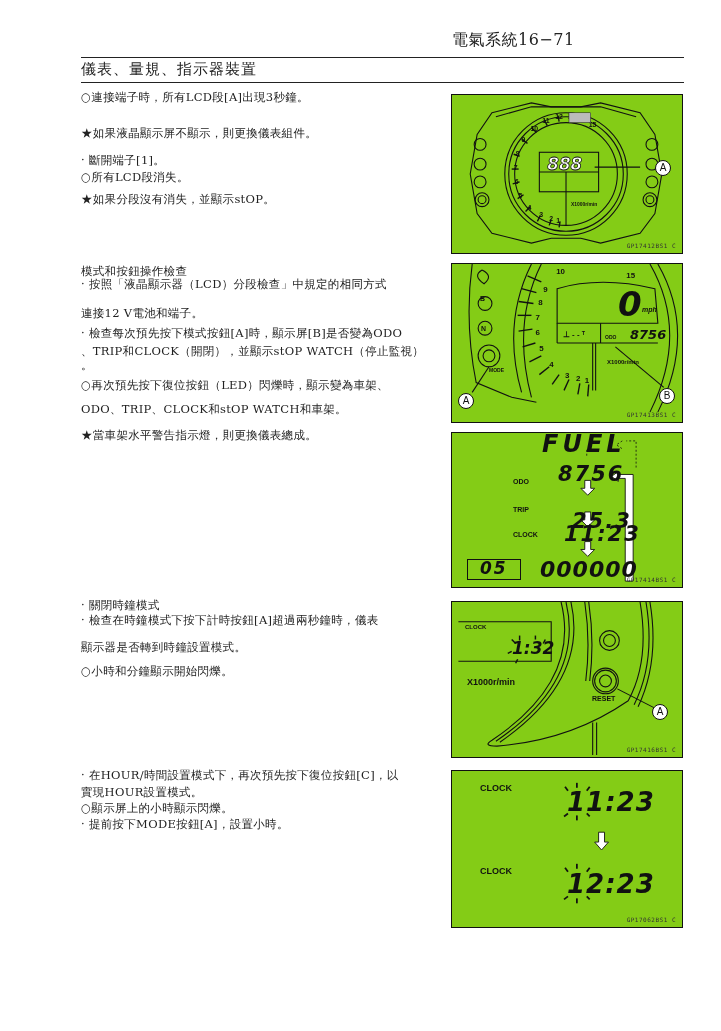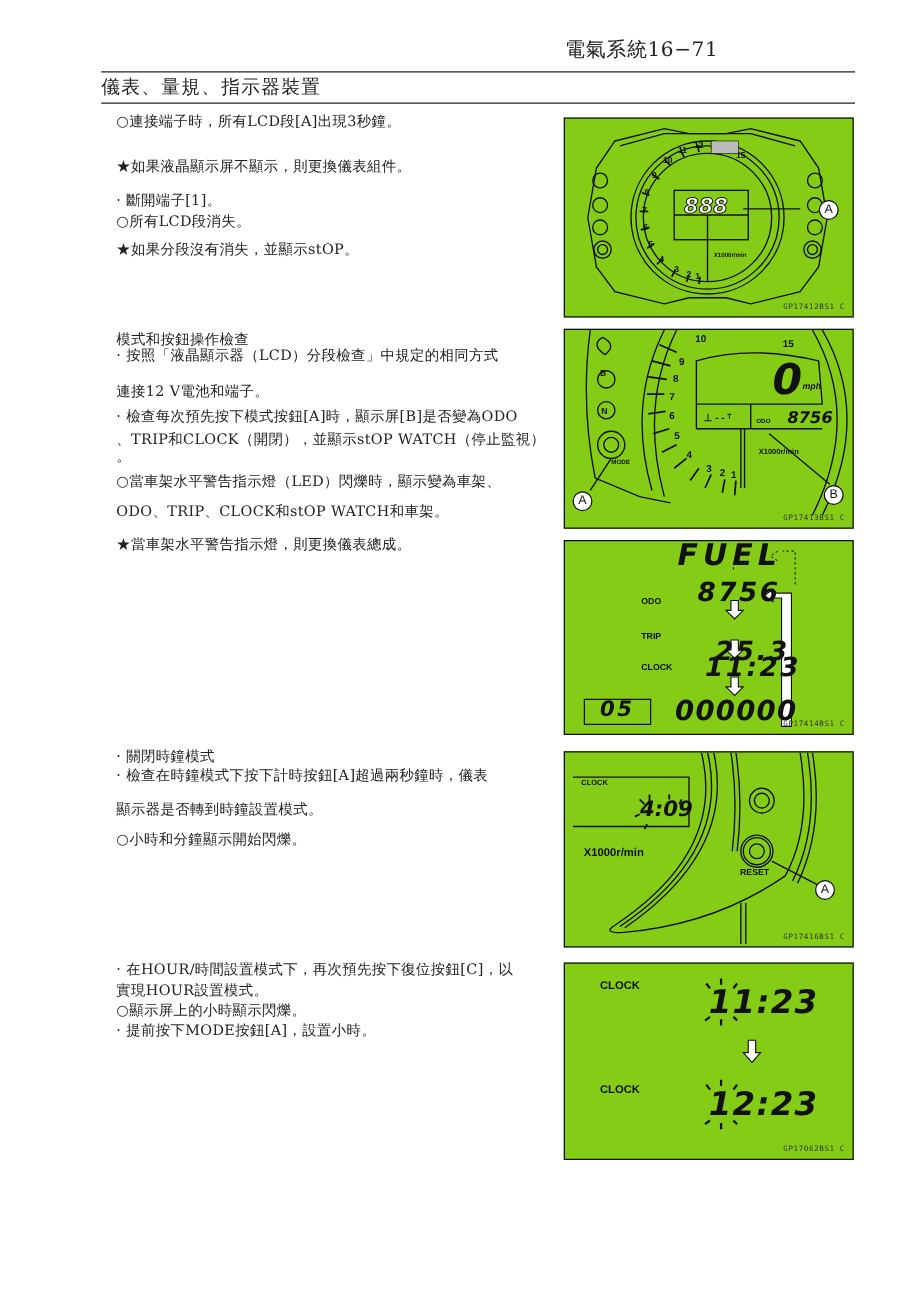--- a/index.html
+++ b/index.html
@@ -5,21 +5,21 @@
   * { box-sizing: border-box; margin: 0; padding: 0; }
   html, body { width: 721px; height: 1031px; background: #ffffff; overflow: hidden; }
   body { position: relative; font-family: "DejaVu Serif", "Liberation Serif", serif; color: #1a1a1a; }
 
   .page-header { position: absolute; left: 452px; top: 30px; font-size: 16px; letter-spacing: 0.5px; color: #222; }
   .rule { position: absolute; left: 81px; width: 603px; height: 1px; background: #222; }
   .rule.top { top: 57px; }
   .rule.bottom { top: 82px; }
   .section-title { position: absolute; left: 81px; top: 60px; font-size: 15px; letter-spacing: 1px; color: #222; }
 
-  .para { position: absolute; left: 93px; font-size: 11.5px; line-height: 15px; color: #222; white-space: nowrap; letter-spacing: 0.3px; text-align: right; }
+  .para { position: absolute; left: 81px; font-size: 11.5px; line-height: 15px; color: #222; white-space: nowrap; letter-spacing: 0.3px; text-align: right; }
 
   .figure { position: absolute; left: 451px; width: 232px; border: 1.3px solid #111; background: #84cc16; overflow: hidden; }
   .figure svg { position: absolute; left: 0; top: 0; width: 100%; height: 100%; }
   .fig-code { position: absolute; right: 6px; bottom: 4px; font-family: "DejaVu Sans Mono", monospace; font-size: 6px; color: #333; letter-spacing: 0.5px; }
   .callout { position: absolute; width: 16px; height: 16px; border: 1px solid #111; border-radius: 50%; font-family: "Liberation Sans", sans-serif; font-size: 10px; line-height: 14px; text-align: center; background: #fff; color: #111; }
   .lbl { position: absolute; font-family: "Liberation Sans", sans-serif; font-weight: bold; color: #111; }
   .seg { position: absolute; font-family: "DejaVu Sans", sans-serif; font-weight: bold; font-style: italic; color: #111; letter-spacing: 2px; }
 </style>
 </head>
 <body>
@@ -34,21 +34,21 @@
 <div class="para" style="top:153px">· 斷開端子[1]。</div>
 <div class="para" style="top:170px">○所有LCD段消失。</div>
 <div class="para" style="top:192px">★如果分段沒有消失，並顯示stOP。</div>
 
 <div class="para" style="top:264px">模式和按鈕操作檢查</div>
 <div class="para" style="top:277px">· 按照「液晶顯示器（LCD）分段檢查」中規定的相同方式</div>
 <div class="para" style="top:306px">連接12 V電池和端子。</div>
 <div class="para" style="top:326px">· 檢查每次預先按下模式按鈕[A]時，顯示屏[B]是否變為ODO</div>
 <div class="para" style="top:344px">、TRIP和CLOCK（開閉），並顯示stOP WATCH（停止監視）</div>
 <div class="para" style="top:358px">。</div>
-<div class="para" style="top:378px">○當車架水平警告指示燈（LED）閃爍時，顯示變為車架、</div>
+<div class="para" style="top:378px">○再次預先按下復位按鈕（LED）閃爍時，顯示變為車架、</div>
 <div class="para" style="top:402px">ODO、TRIP、CLOCK和stOP WATCH和車架。</div>
 <div class="para" style="top:428px">★當車架水平警告指示燈，則更換儀表總成。</div>
 
 <div class="para" style="top:598px">· 關閉時鐘模式</div>
 <div class="para" style="top:613px">· 檢查在時鐘模式下按下計時按鈕[A]超過兩秒鐘時，儀表</div>
 <div class="para" style="top:640px">顯示器是否轉到時鐘設置模式。</div>
 <div class="para" style="top:664px">○小時和分鐘顯示開始閃爍。</div>
 
 <div class="para" style="top:768px">· 在HOUR/時間設置模式下，再次預先按下復位按鈕[C]，以</div>
 <div class="para" style="top:785px">實現HOUR設置模式。</div>
@@ -234,21 +234,21 @@
     <g stroke="#111" stroke-width="1.5">
       <line x1="60" y1="38" x2="64" y2="42"></line>
         <line x1="68" y1="34" x2="68" y2="39"></line>
       <line x1="56" y1="52" x2="60" y2="50"></line>
         <line x1="64" y1="62" x2="66" y2="58"></line>
       <line x1="84" y1="34" x2="84" y2="38"></line>
         <line x1="94" y1="38" x2="92" y2="42"></line>
     </g>
   </svg>
   <div class="lbl" style="left:13px;top:22px;font-size:6px">CLOCK</div>
-  <div class="seg" style="left:60px;top:36px;font-size:17px;letter-spacing:0">4:09</div>
+  <div class="seg" style="left:60px;top:36px;font-size:17px;letter-spacing:0">1:32</div>
   <div class="lbl" style="left:15px;top:75px;font-size:9px;font-family:'Liberation Sans Narrow','Liberation Sans',sans-serif">X1000r/min</div>
   <div class="lbl" style="left:140px;top:93px;font-size:7px">RESET</div>
   <div class="callout" style="left:200px;top:102px">A</div>
   <div class="fig-code">GP17416BS1 C</div>
 </div>
 
 <div class="figure" style="top:770px;height:158px">
   <svg viewBox="0 0 232 158">
     <g stroke="#111" stroke-width="1.8">
       <line x1="126" y1="12" x2="126" y2="17"></line>

